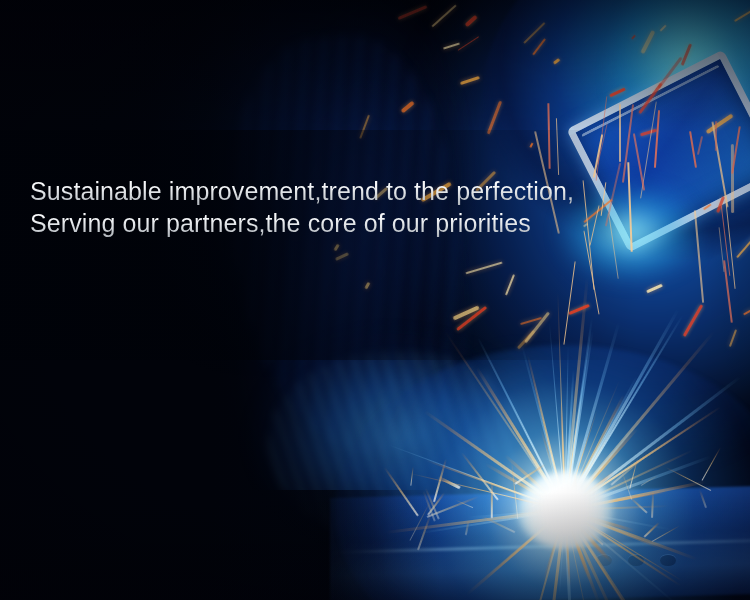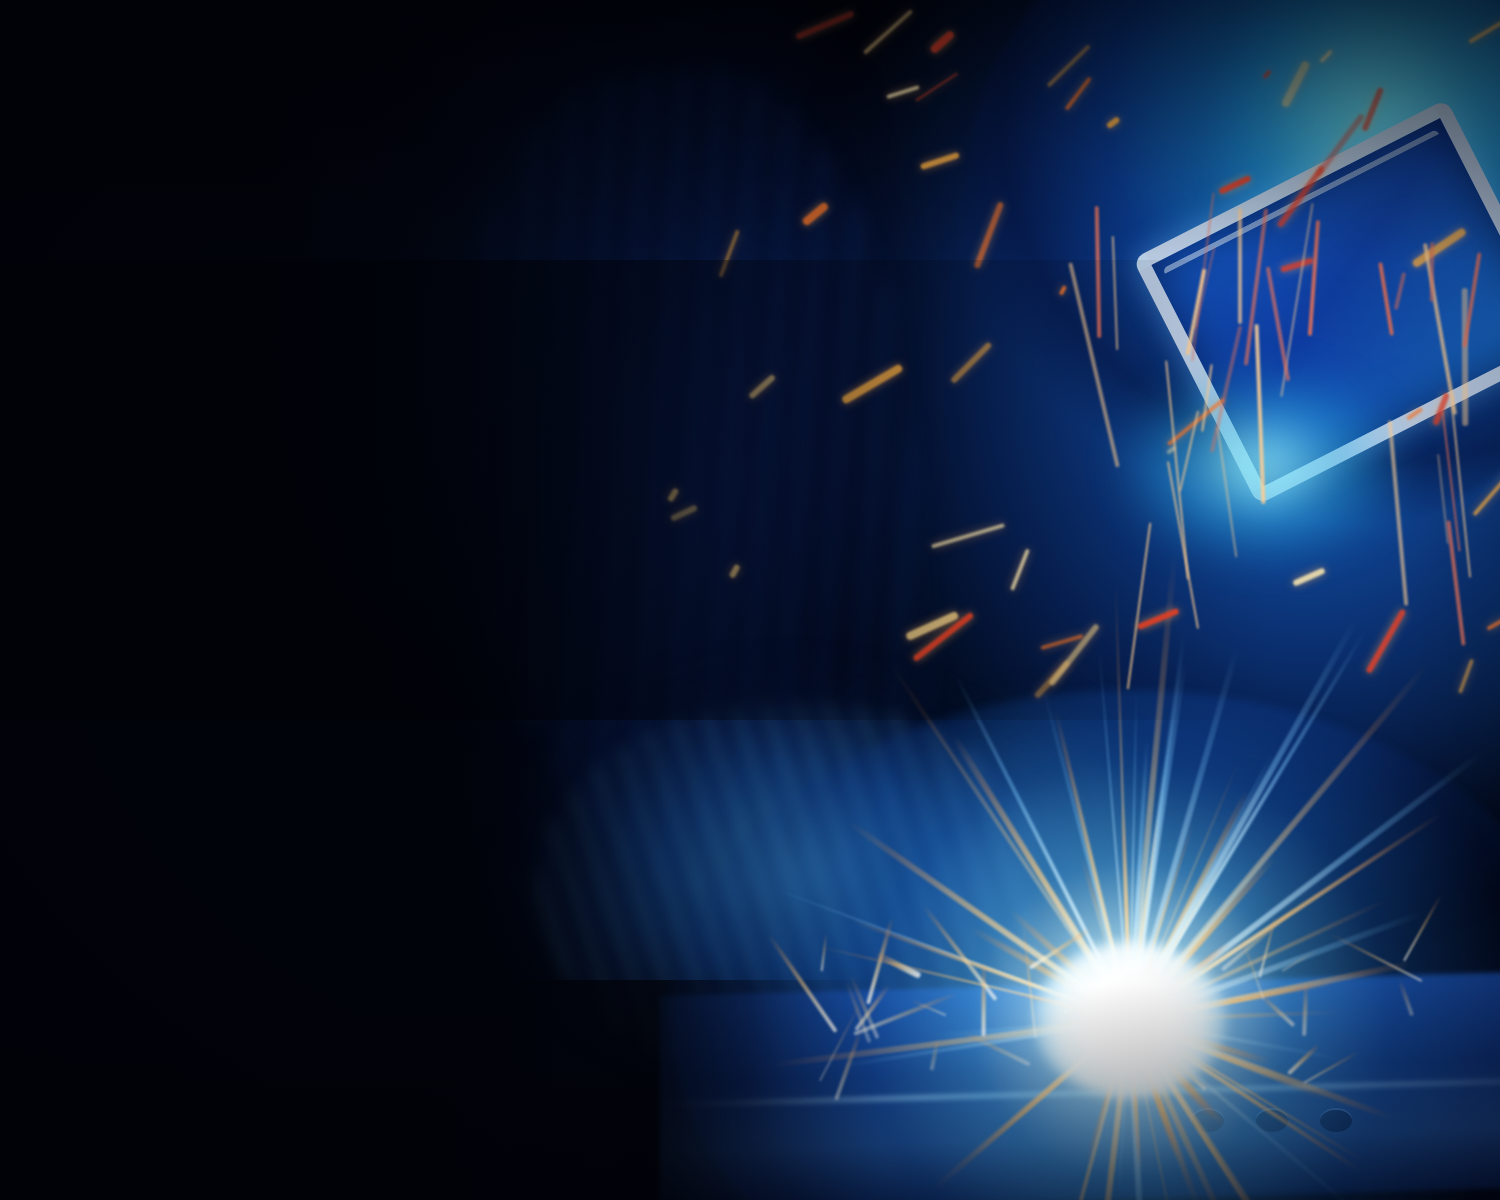--- a/index.html
+++ b/index.html
@@ -494,15 +494,17 @@
         <div class="spark" style="left: 637.947px; top: 133.105px; width: 1.65025px; height: 58.09px; background: rgb(233, 115, 90); transform: rotate(-10.2deg); opacity: 0.66;"></div>
         <div class="spark" style="left: 612.745px; top: 213.305px; width: 1.2561px; height: 66.3504px; background: rgb(255, 207, 149); transform: rotate(-8.2deg); opacity: 0.51;"></div>
       </div>
 
     <div class="vignette-left"></div>
     <div class="vignette-edges"></div>
     <div class="text-scrim"></div>
   </div>
 
   <div class="copy">
+    <div class="en en-1">Sustainable improvement,trend to the perfection,</div>
+    <div class="en en-2">Serving our partners,the core of our priorities</div>
   </div>
 
 </div>
 
 </body></html>

